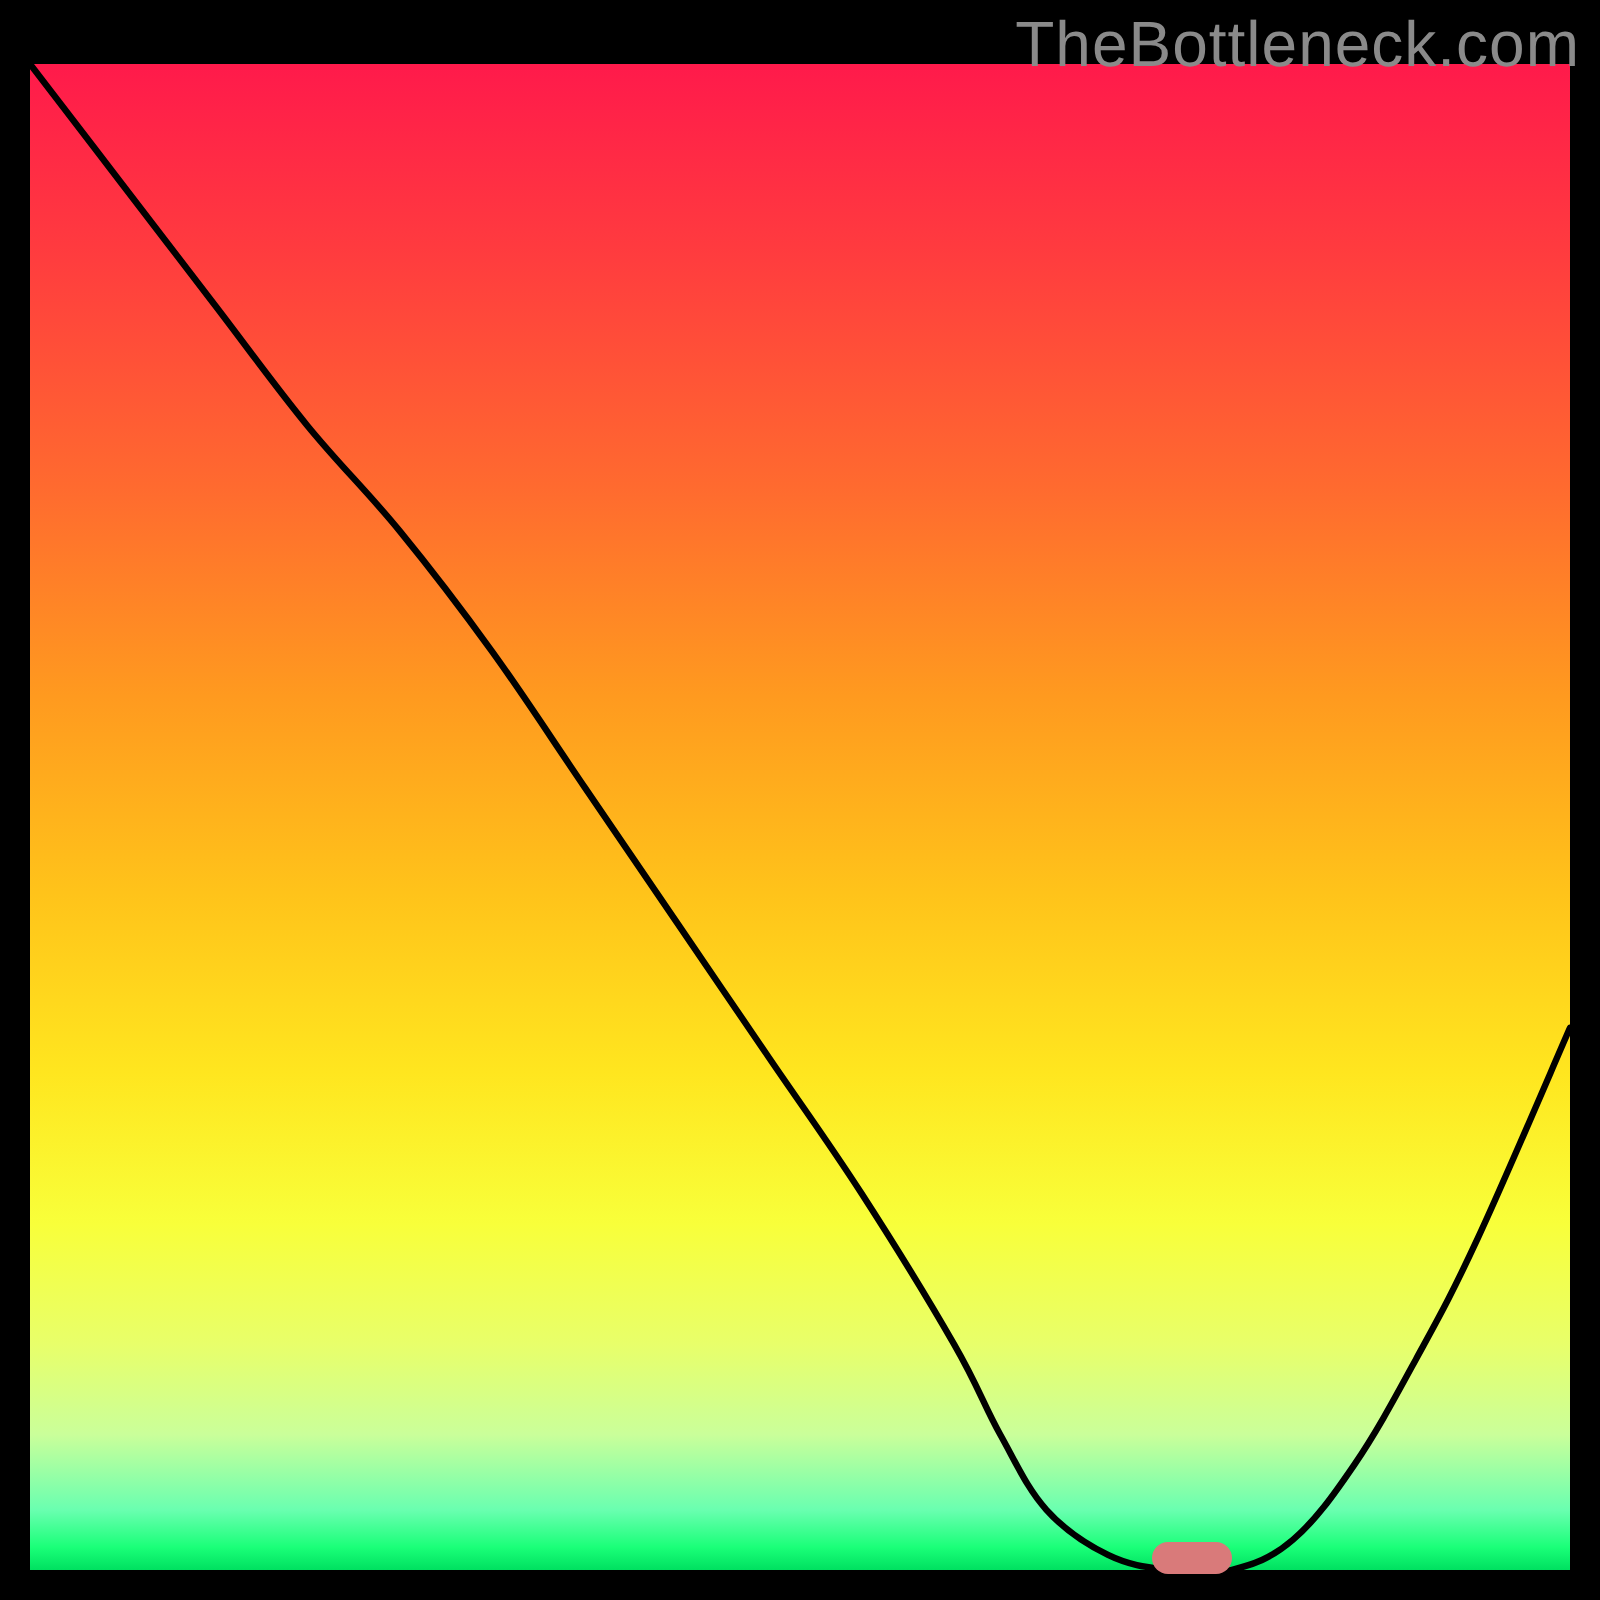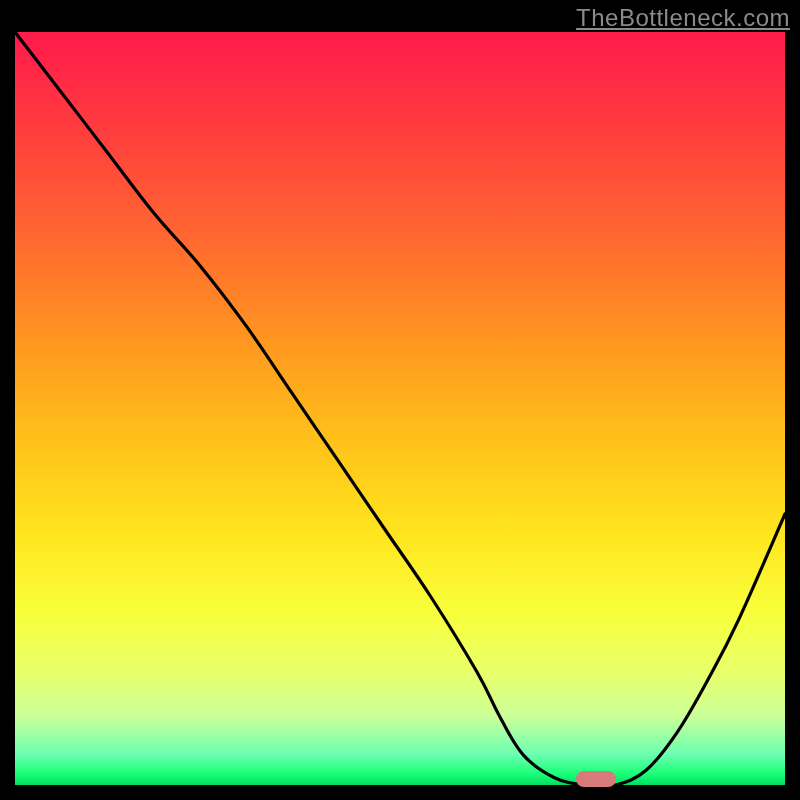--- a/index.html
+++ b/index.html
@@ -53,24 +53,23 @@
     height: 16px;
     border-radius: 10px;
     background: #d97a7a;
     transform: translate(-50%, -50%);
   }
   .watermark {
     position: absolute;
     top: 4px;
     right: 10px;
     font-family: Arial, Helvetica, sans-serif;
-    font-size: 24px;
+    font-size: 32px;
     color: #8a8a8a;
     letter-spacing: 0.5px;
-    text-decoration: underline;
   }
 </style>
 </head>
 <body>
 
 <div class="frame">
   <div class="plot"></div>
 
   <svg class="curve" viewBox="0 0 770 753" preserveAspectRatio="none">
     <path id="curve-path" fill="none" stroke="#000" stroke-width="3.2" stroke-linecap="round" stroke-linejoin="round" d="M 0 0 C 8.315999999999999 10.843200000000001, 29.567999999999998 38.5536, 46.199999999999996 60.24000000000001 C 62.831999999999994 81.92640000000002, 75.76799999999999 98.79360000000001, 92.39999999999999 120.48000000000002 C 109.032 142.1664, 121.96799999999999 160.389, 138.6 180.72000000000003 C 155.232 201.05100000000004, 168.16799999999998 213.09900000000007, 184.79999999999998 233.43000000000006 C 201.432 253.76100000000005, 214.368 270.62820000000005, 231 293.67 C 247.632 316.7118, 260.568 337.0428, 277.2 361.44 C 293.832 385.8372, 306.768 404.8128, 323.4 429.21 C 340.032 453.6072, 352.96799999999996 472.58279999999996, 369.59999999999997 496.97999999999996 C 386.23199999999997 521.3772, 399.168 538.9974, 415.8 564.75 C 432.432 590.5026, 449.526 618.3635999999999, 462 640.05 C 474.474 661.7364, 476.784 670.3206, 485.1 685.23 C 493.41600000000005 700.1394, 498.49800000000005 712.0368, 508.20000000000005 722.88 C 517.902 733.7232, 527.912 740.0484, 539 745.47 C 550.088 750.8916, 558.712 751.6446, 569.8 753 C 580.8879999999999 754.3554, 589.5120000000001 755.7108, 600.6 753 C 611.688 750.2892, 620.312 747.4278, 631.4 737.94 C 642.4879999999999 728.4522000000001, 651.1120000000001 716.5548, 662.2 700.29 C 673.288 684.0251999999999, 681.912 667.911, 693 647.5799999999999 C 704.088 627.2489999999999, 709.9399999999999 617.1588, 723.8 587.34 C 737.66 557.5212, 761.684 500.8956, 770 481.92"></path>

